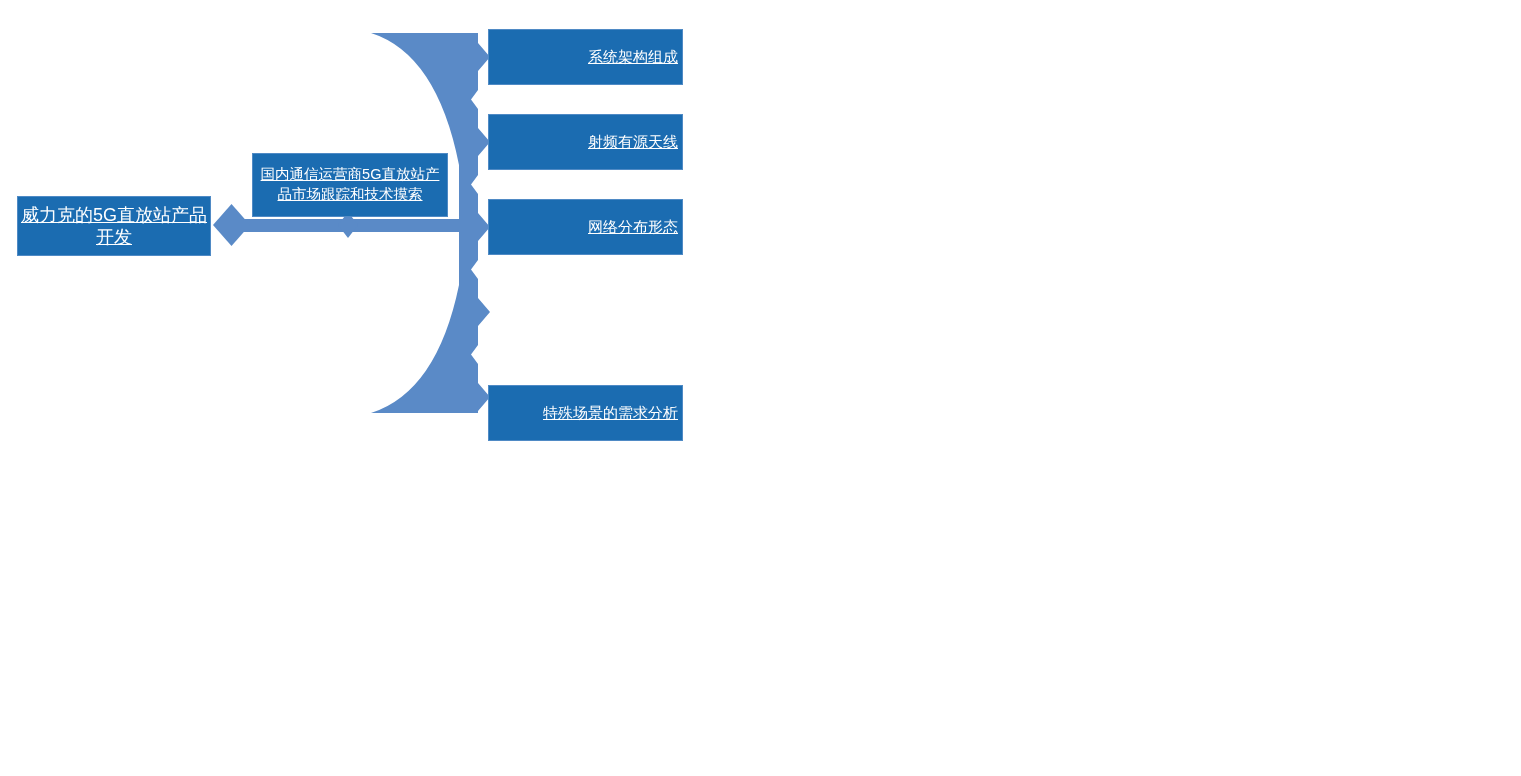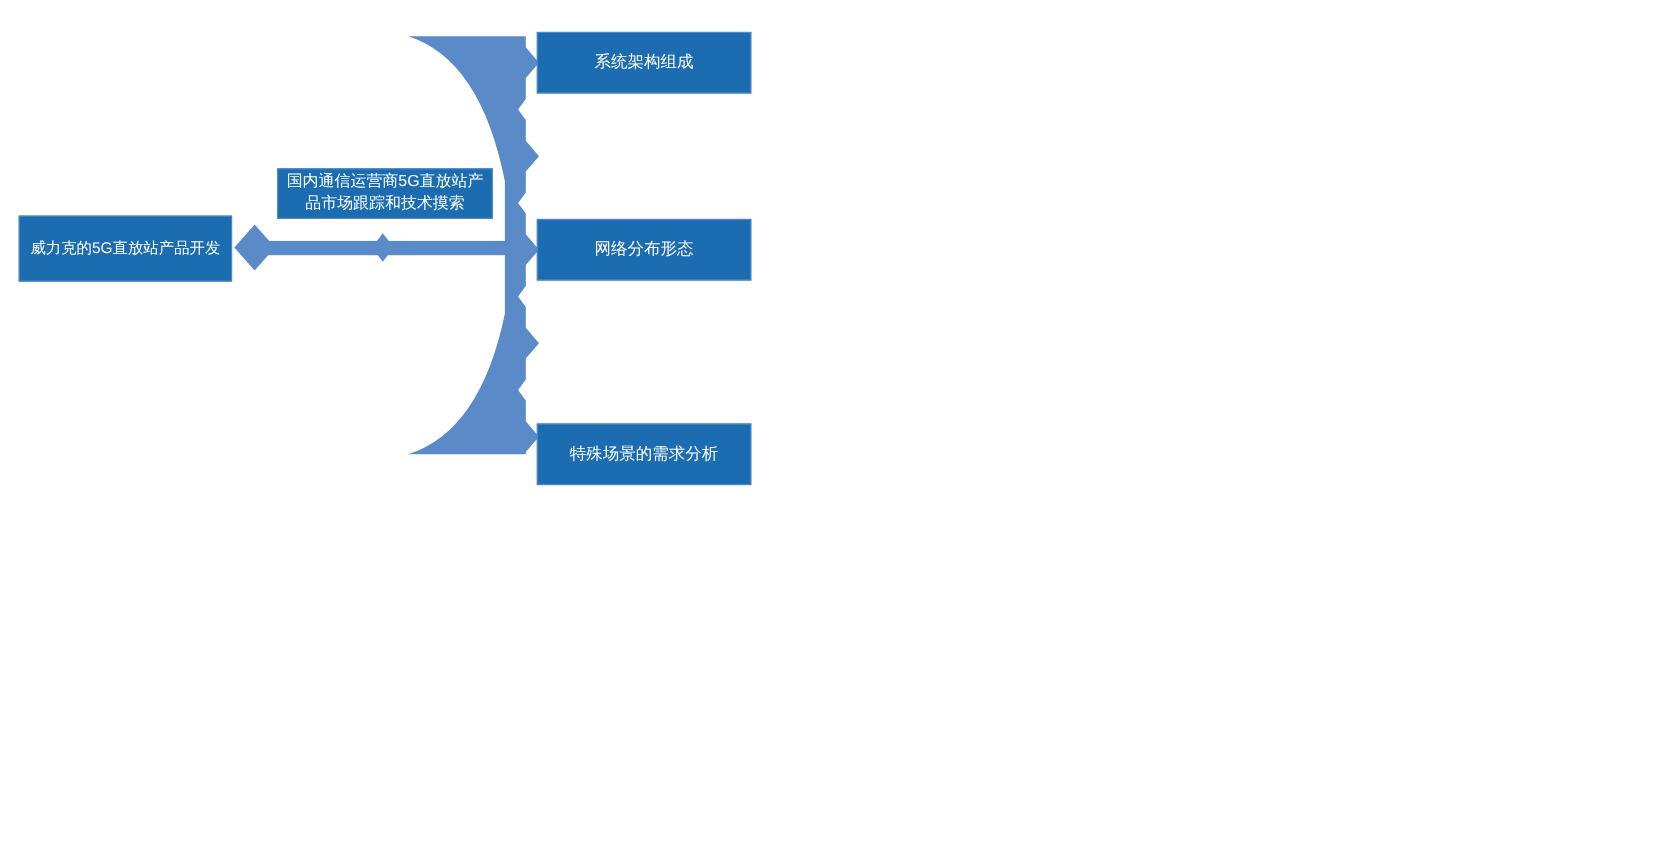--- a/index.html
+++ b/index.html
@@ -27,34 +27,35 @@
     stroke: none;
   }
   .node {
     position: absolute;
     box-sizing: border-box;
     background: var(--node-fill, #1b6cb1);
     border: 1.5px solid var(--node-border, #4f8ac5);
     color: var(--text, #ffffff);
     display: flex;
     align-items: center;
-    justify-content: center;
+    justify-content: flex-end;
     text-align: center;
     cursor: default;
+    text-decoration: underline;
   }
   .node-root {
     left: 17px;  top: 196px;
     width: 194px; height: 60px;
-    font-size: 14px;
+    font-size: 18px;
     line-height: 1.25;
     padding: 0 3px;
   }
   .node-mid {
     left: 252px;
-    width: 196px; height: 46px;
+    width: 196px; height: 64px;
     font-size: 14.5px;
     line-height: 1.35;
     padding: 0 4px;
   }
   .node-mid-1 { top: 153px; }
   .node-mid-2 { top: 237px; }
   .node-child {
     left: 488px;
     width: 195px; height: 56px;
     font-size: 15px;
@@ -102,20 +103,23 @@
 
   <div class="node node-mid node-mid-1">
     <span>国内通信运营商5G直放站产品市场跟踪和技术摸索</span>
   </div>
 
 
   <div class="node node-child node-child-1">
     <span>系统架构组成</span>
   </div>
 
+  <div class="node node-child node-child-2">
+    <span>射频有源天线</span>
+  </div>
 
   <div class="node node-child node-child-3">
     <span>网络分布形态</span>
   </div>
 
 
   <div class="node node-child node-child-5">
     <span>特殊场景的需求分析</span>
   </div>
 

